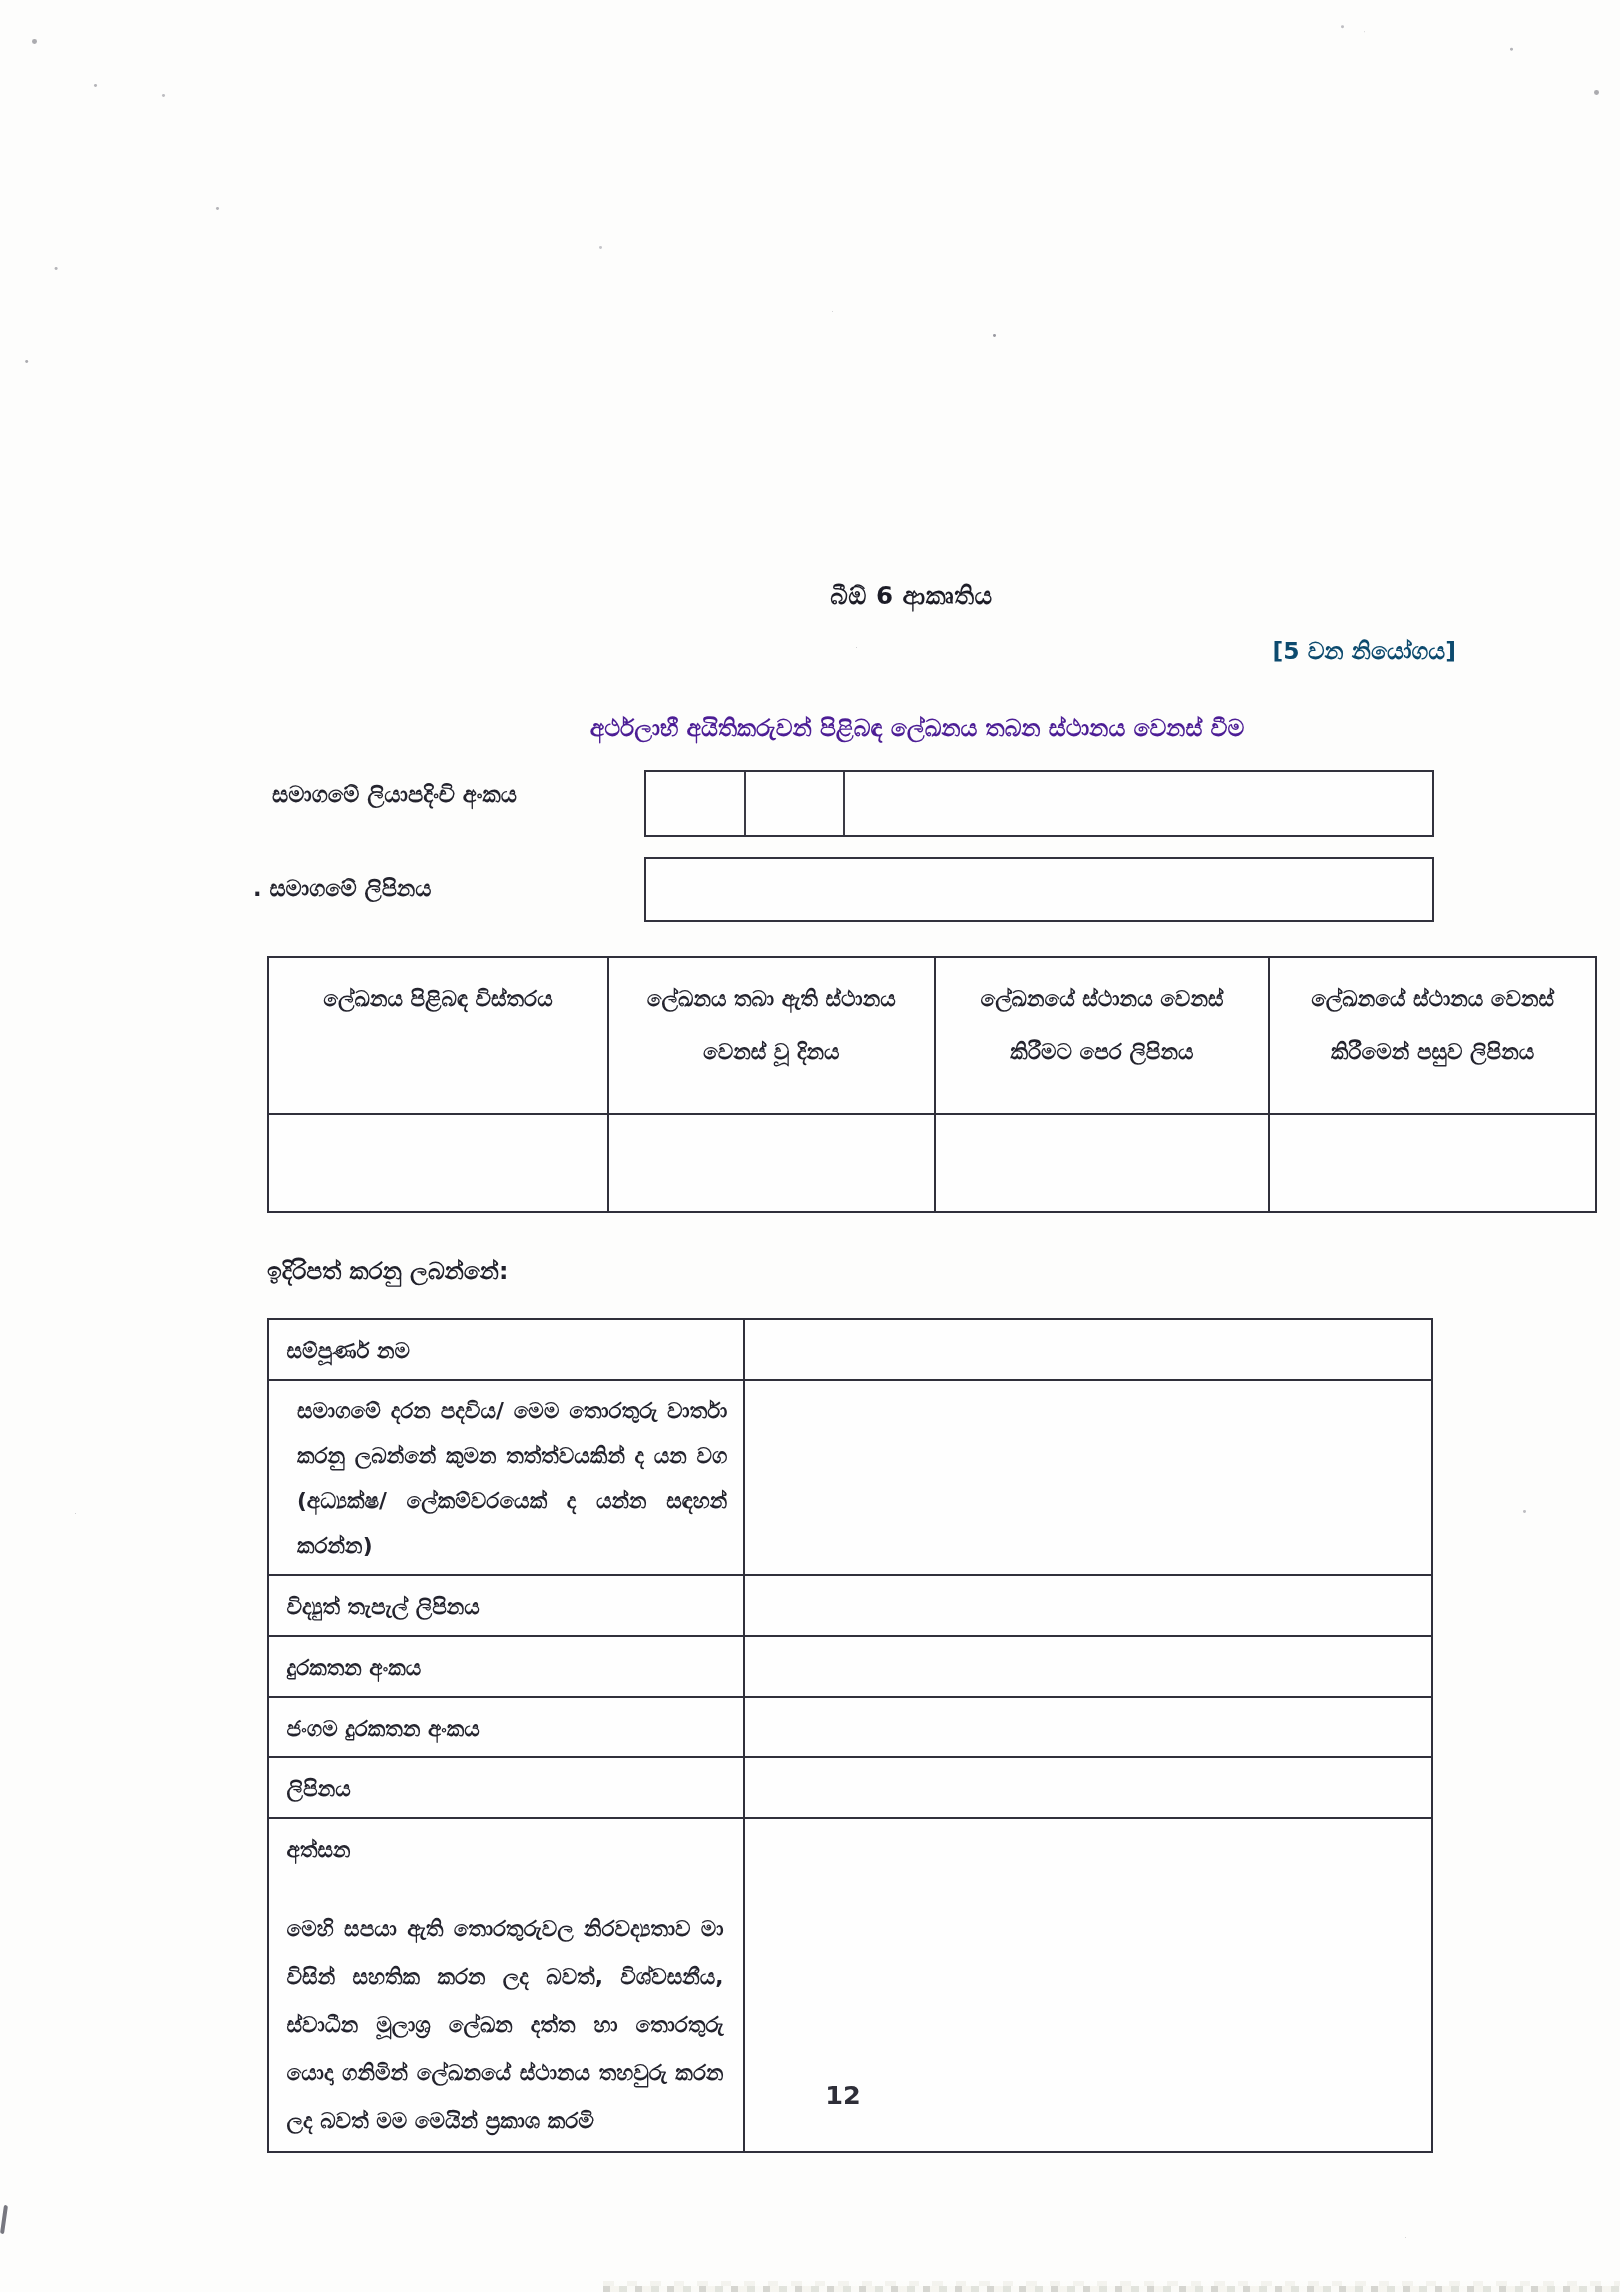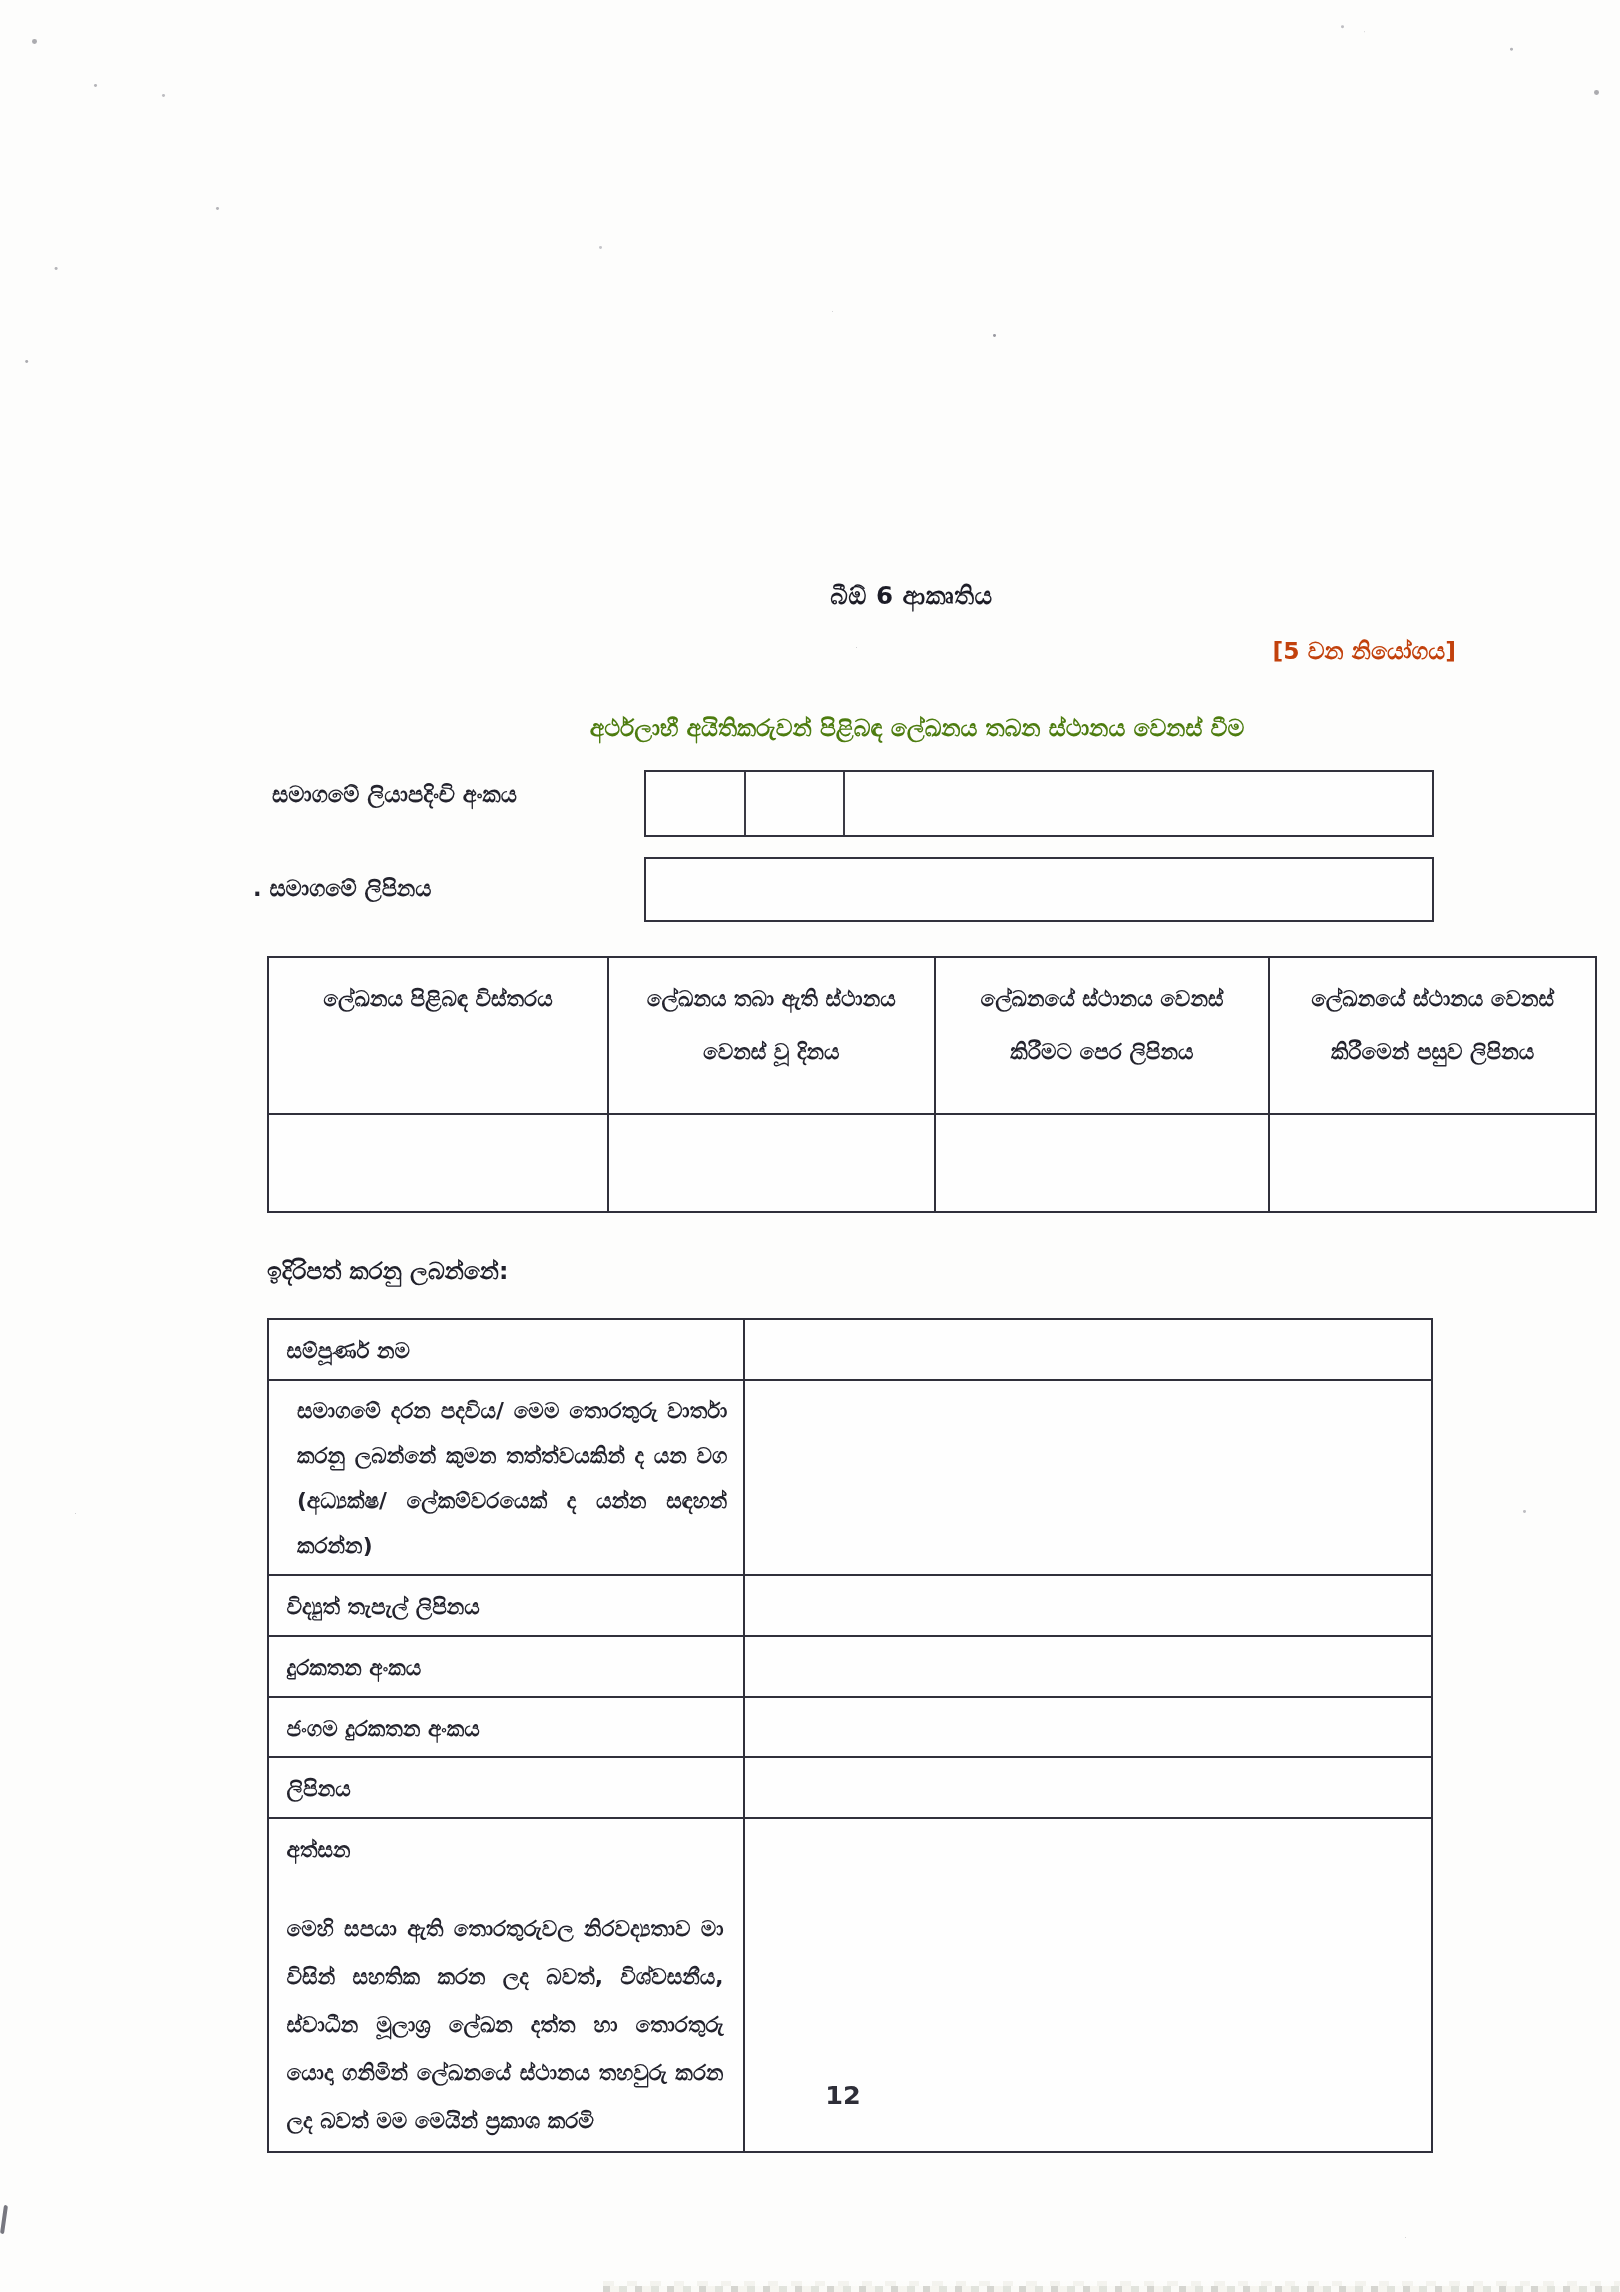--- a/index.html
+++ b/index.html
@@ -12,25 +12,25 @@
     color:#26262f;
     overflow:hidden;
   }
   .abs{position:absolute;}
   .form-code{
     top:581px;left:0;width:1823px;text-align:center;
     font-size:24.5px;font-weight:700;color:#1d1d27;letter-spacing:0.5px;
   }
   .reg-ref{
     top:637px;left:1157px;width:299px;text-align:right;
-    font-size:23.5px;font-weight:700;color:#c2410c;
+    font-size:23.5px;font-weight:700;color:#0c4a6e;
   }
   .heading{
     top:714px;left:412px;width:1010px;text-align:center;
-    font-size:23.5px;font-weight:700;color:#4d7c0f;
+    font-size:23.5px;font-weight:700;color:#4c1d95;
   }
   .field-label{font-size:22.5px;font-weight:600;color:#24242e;}
   .fbox{border:2px solid #32323d;background:#fefefe;box-sizing:border-box;}
   .regbox{top:770px;left:644px;width:790px;height:67px;display:flex;}
   .regbox .c1{width:98px;border-right:2px solid #3a3a45;}
   .regbox .c2{width:97px;border-right:2px solid #3a3a45;}
   .regbox .c3{flex:1;}
   .addrbox{top:857px;left:644px;width:790px;height:65px;}
 
   table.scan{border-collapse:collapse;table-layout:fixed;background:#fefefe;}

